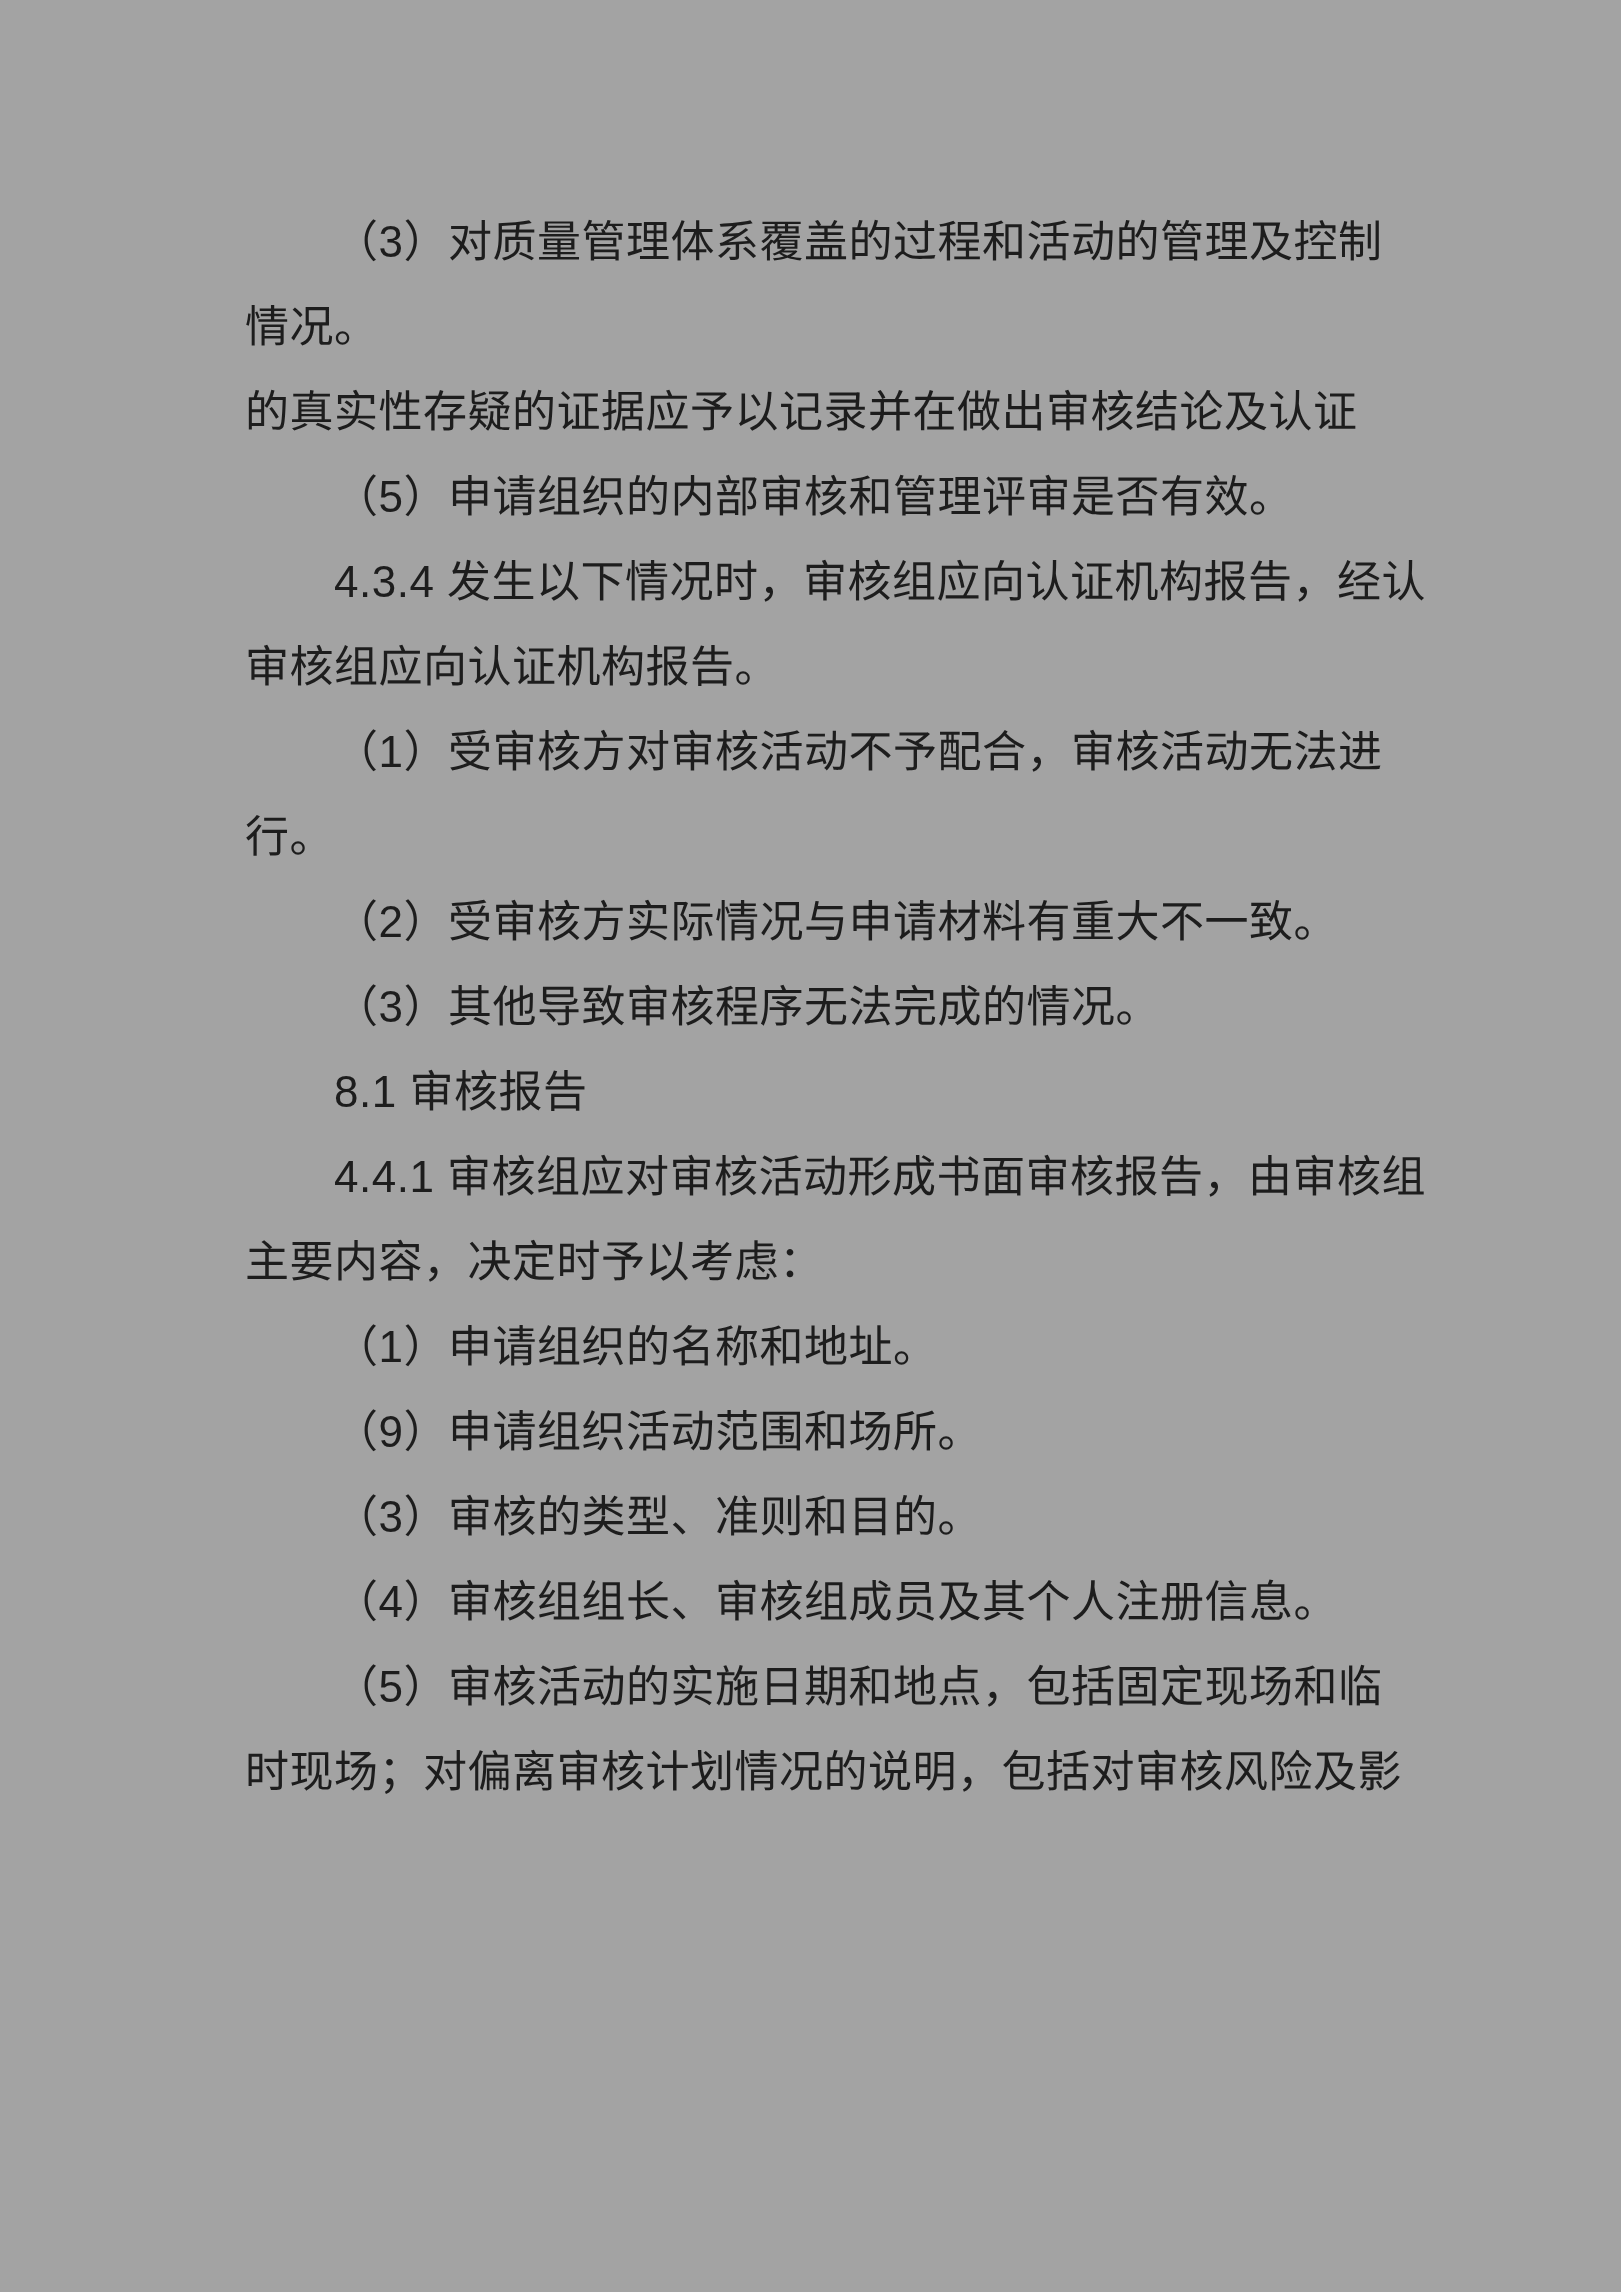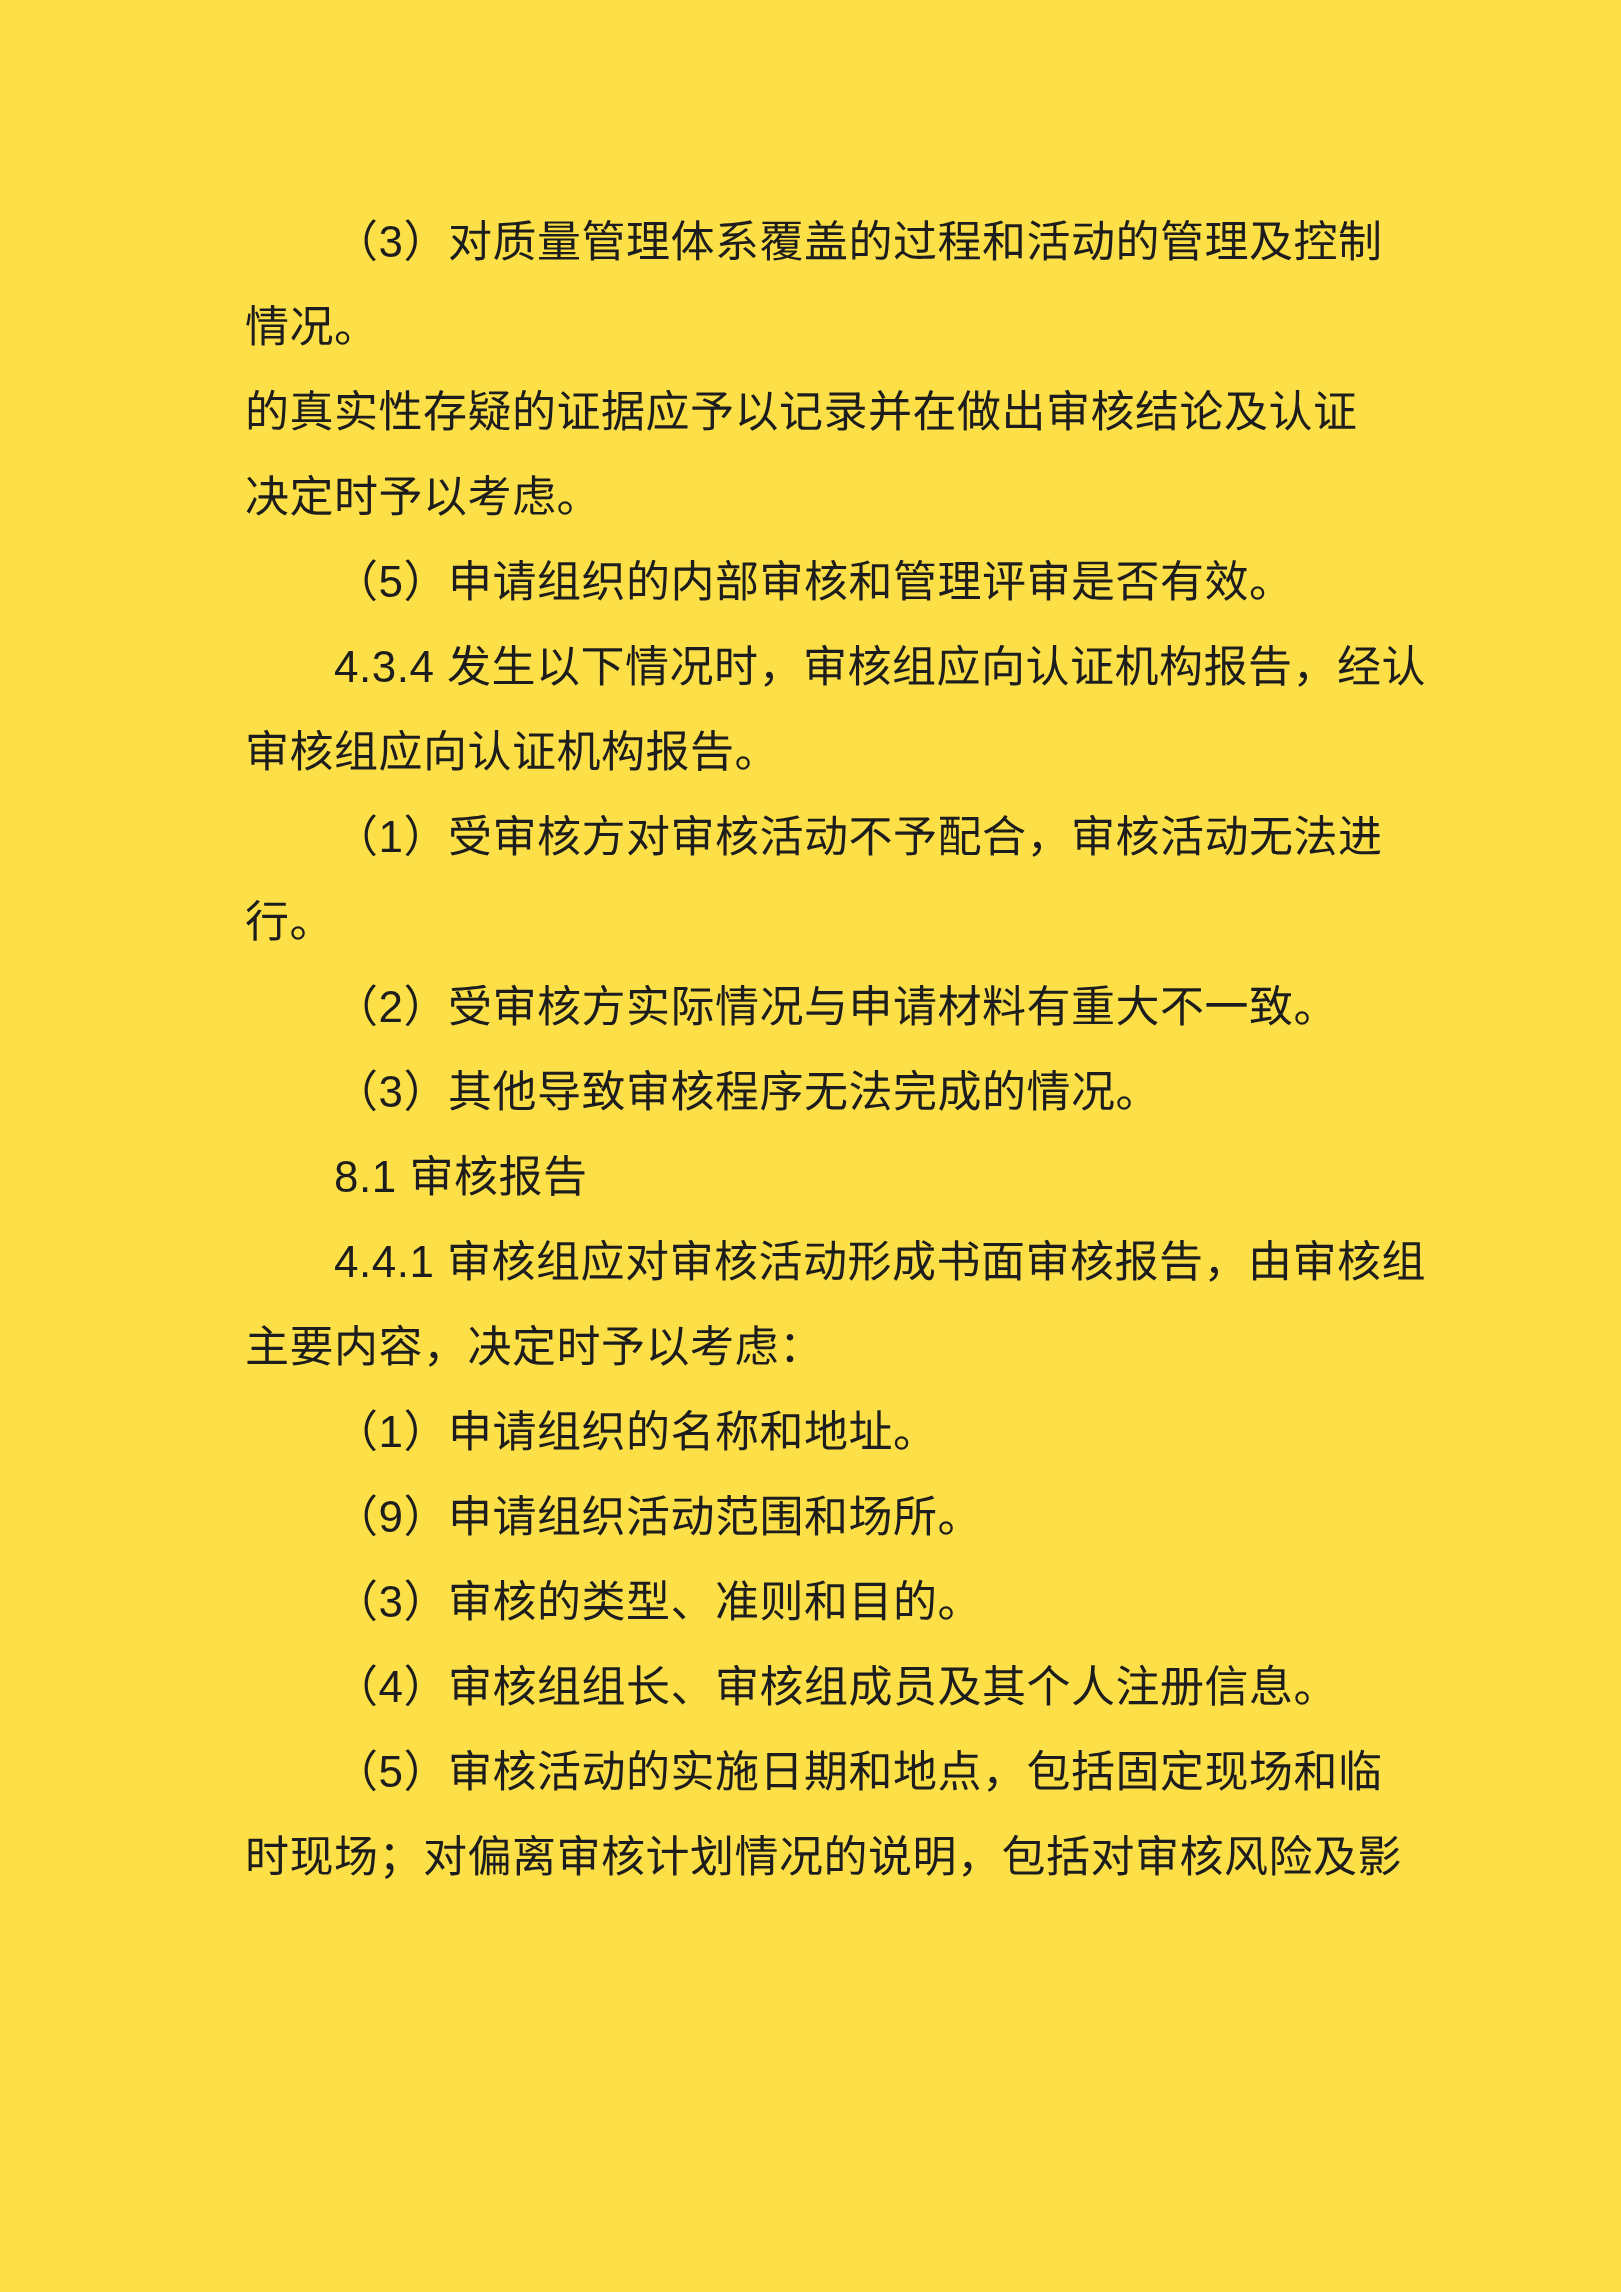--- a/index.html
+++ b/index.html
@@ -29,26 +29,25 @@
     white-space: nowrap;
     letter-spacing: 0.5px;
   }
   .line.indent {
     padding-left: 89px;
   }
 </style>
 </head>
 <body>
 
-<div class="page" style="background: #fde047;">
+<div class="page" style="background: #a3a3a3;">
   <div class="text-block" style="color: rgb(29, 29, 29);">
       <div class="line indent">（3）对质量管理体系覆盖的过程和活动的管理及控制</div>
       <div class="line">情况。</div>
       <div class="line">的真实性存疑的证据应予以记录并在做出审核结论及认证</div>
-      <div class="line">决定时予以考虑。</div>
       <div class="line indent">（5）申请组织的内部审核和管理评审是否有效。</div>
       <div class="line indent">4.3.4 发生以下情况时，审核组应向认证机构报告，经认</div>
       <div class="line">审核组应向认证机构报告。</div>
       <div class="line indent">（1）受审核方对审核活动不予配合，审核活动无法进</div>
       <div class="line">行。</div>
       <div class="line indent">（2）受审核方实际情况与申请材料有重大不一致。</div>
       <div class="line indent">（3）其他导致审核程序无法完成的情况。</div>
       <div class="line indent">8.1 审核报告</div>
       <div class="line indent">4.4.1 审核组应对审核活动形成书面审核报告，由审核组</div>
       <div class="line">主要内容，决定时予以考虑：</div>

